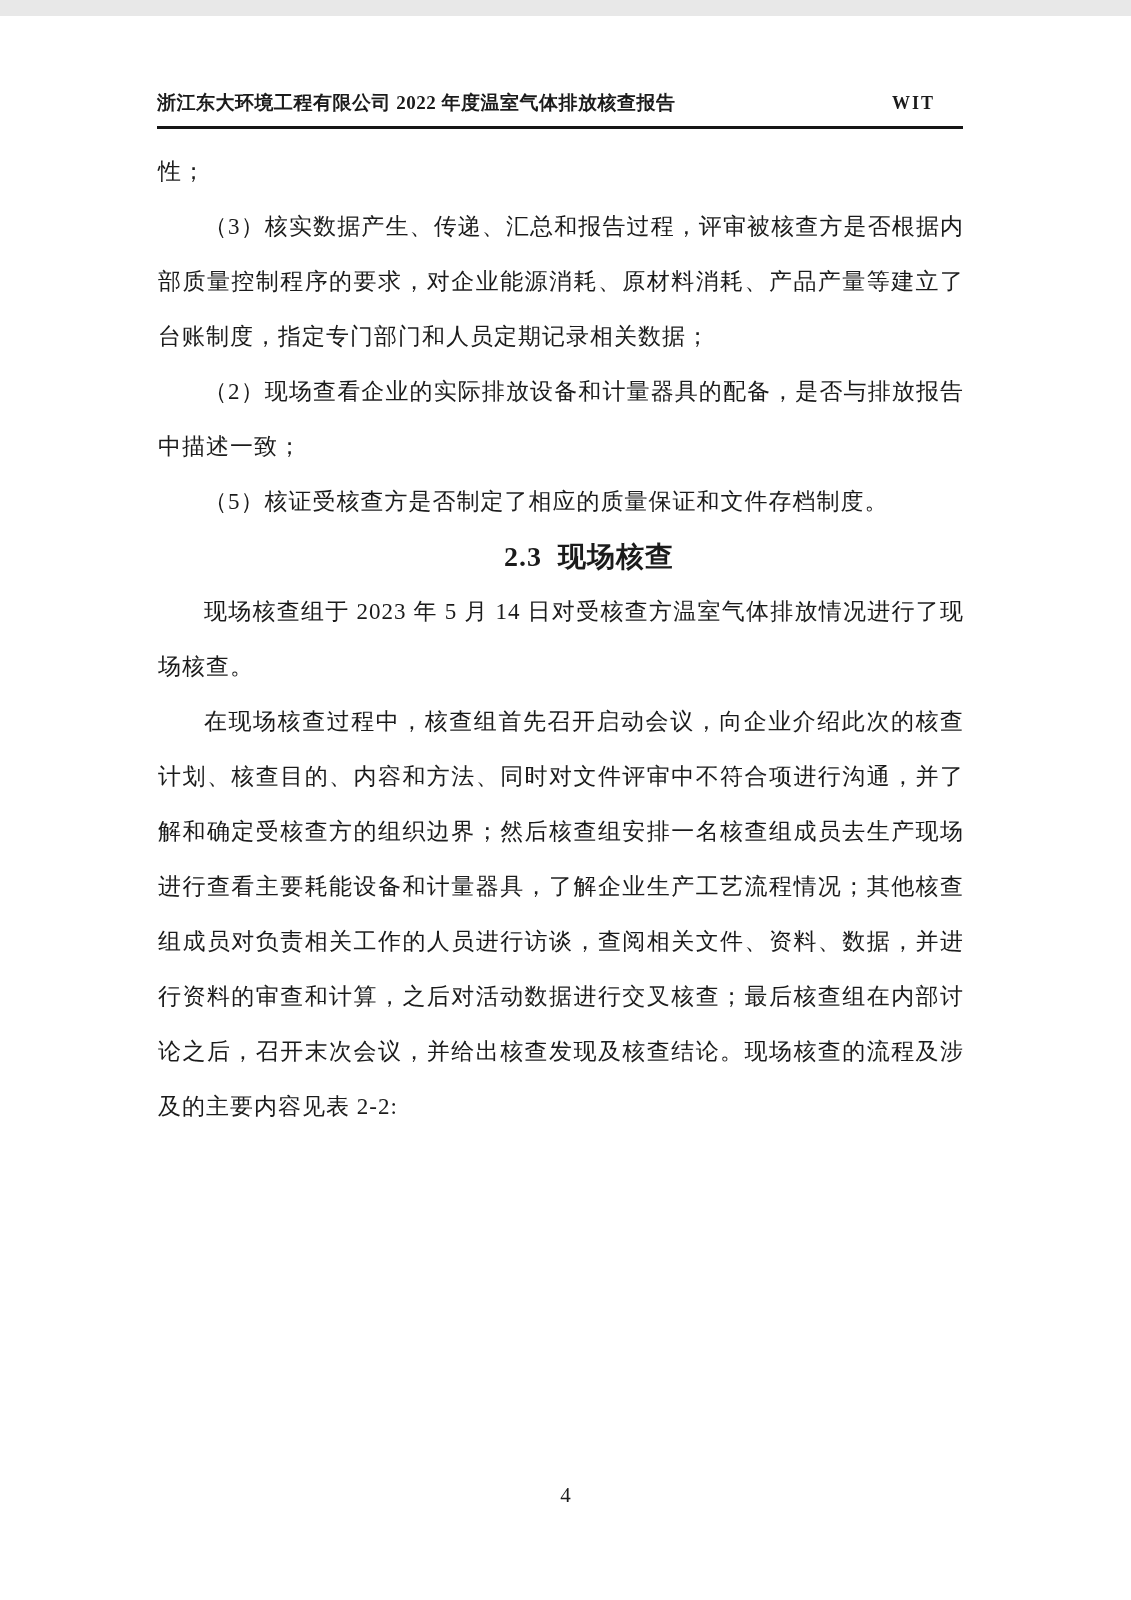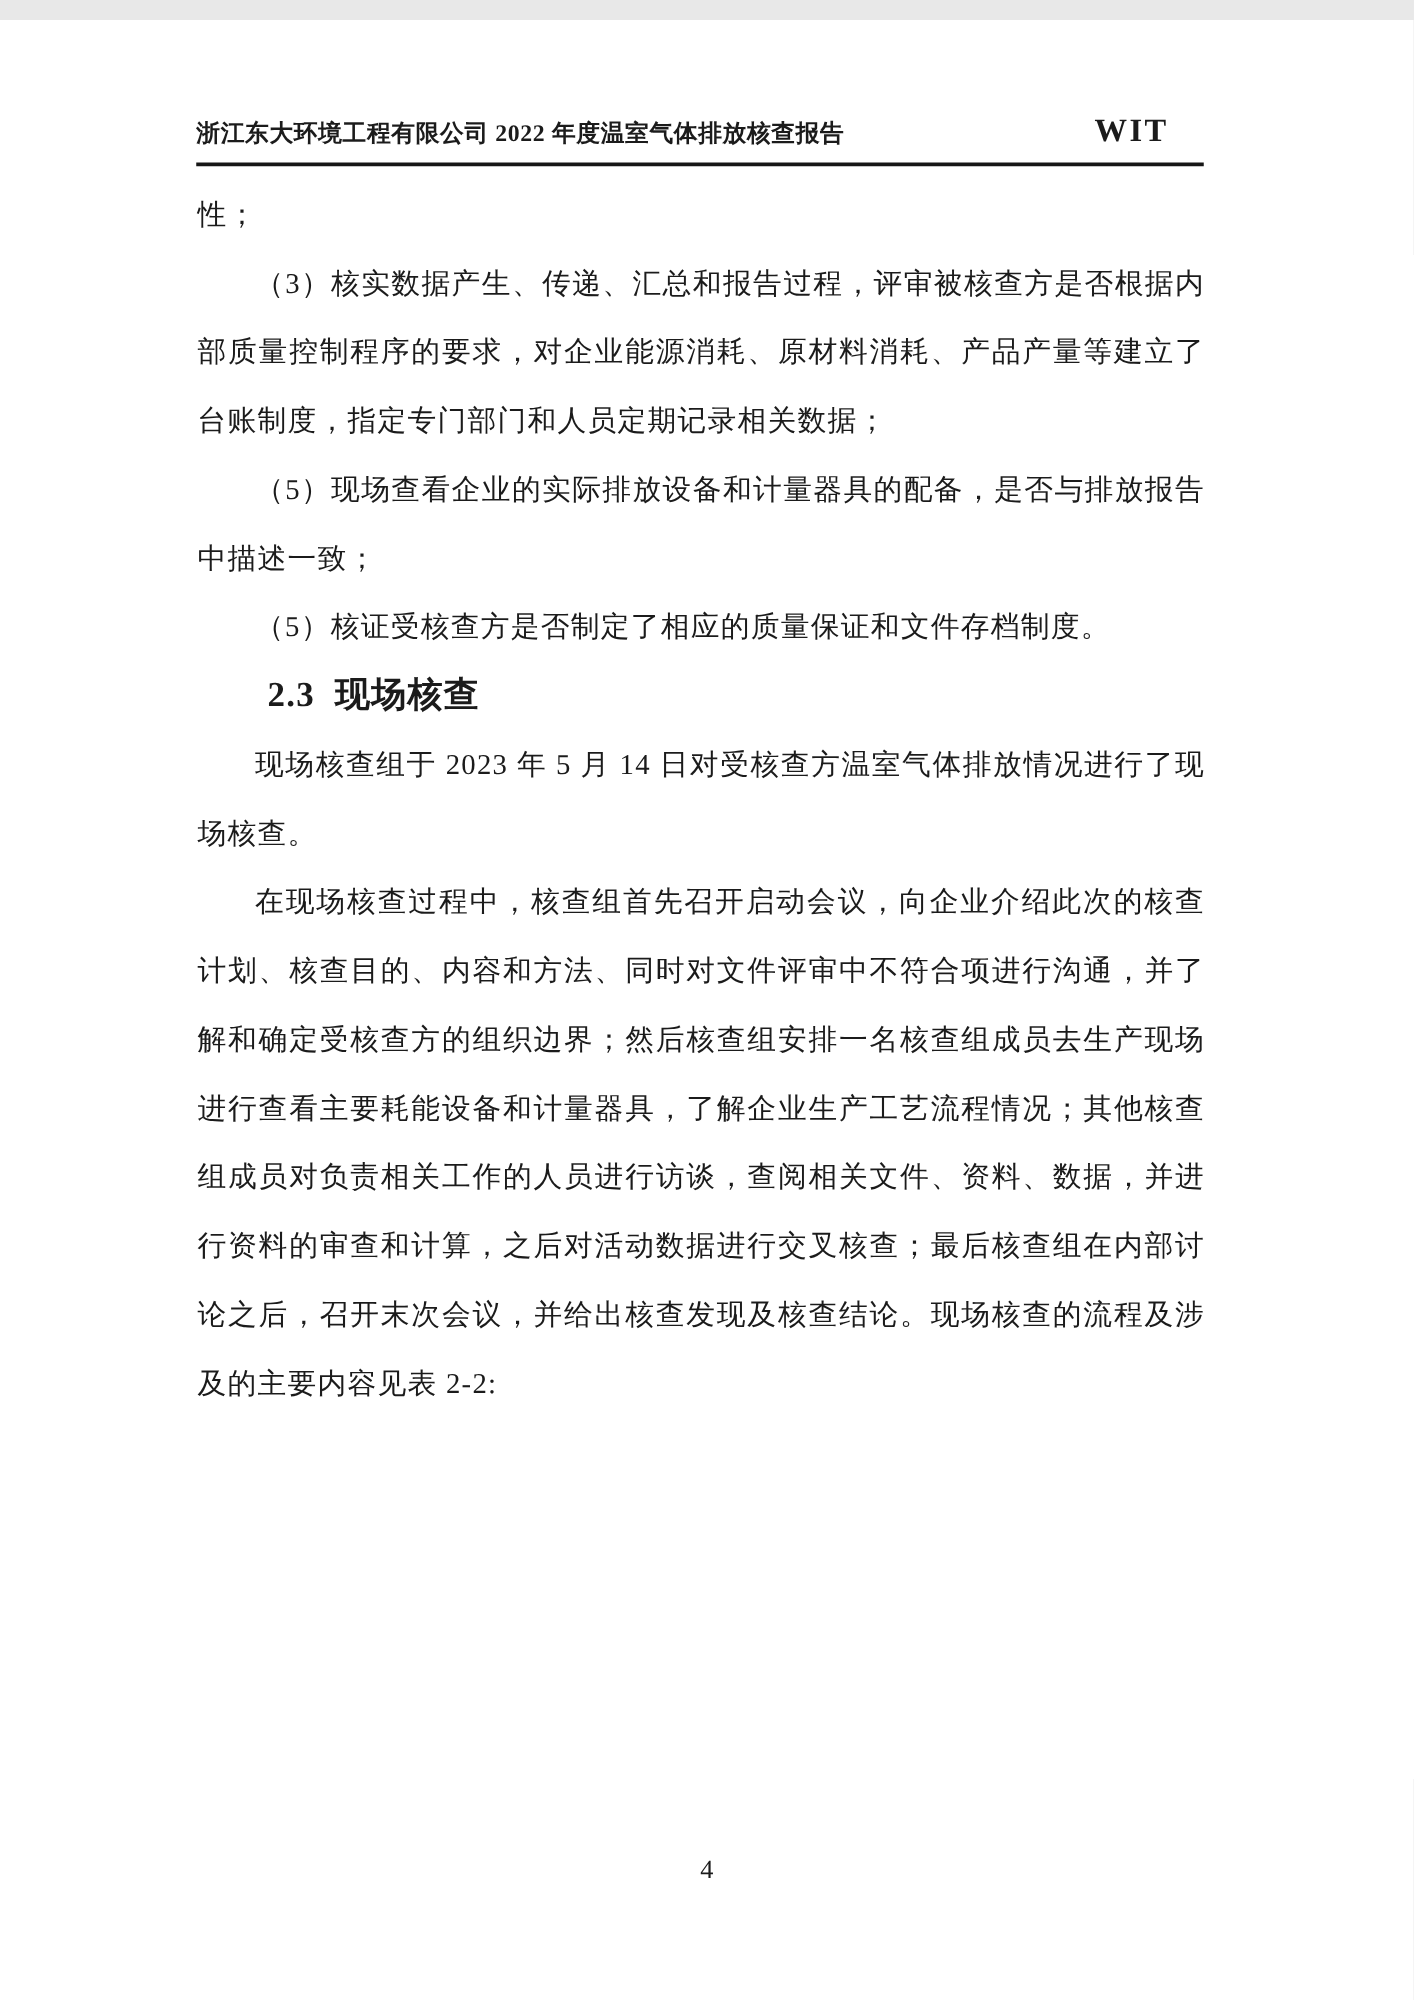--- a/index.html
+++ b/index.html
@@ -28,21 +28,21 @@
     padding-bottom: 10px;
     border-bottom: 3px solid #161616;
   }
   .header-title {
     font-size: 19px;
     font-weight: bold;
     letter-spacing: 0.5px;
     white-space: nowrap;
   }
   .header-brand {
-    font-size: 26px;
+    font-size: 18px;
     font-weight: 600;
     letter-spacing: 2px;
     padding-right: 28px;
   }
   .content {
     position: absolute;
     left: 158px;
     top: 128px;
     width: 806px;
     font-size: 23px;
@@ -56,21 +56,21 @@
     text-indent: 2em;
   }
   .para.no-indent {
     text-indent: 0;
   }
   .section-heading {
     margin: 0;
     font-size: 28px;
     line-height: 55px;
     font-weight: bold;
-    text-align: left;
+    text-align: center;
     text-indent: 0;
     padding-left: 56px;
     letter-spacing: 1px;
   }
   .sec-num {
     margin-right: 16px;
   }
   .page-footer {
     position: absolute;
     left: 0;
@@ -92,21 +92,21 @@
   </header>
 
   <main class="content">
 
     <p class="para no-indent">性；</p>
 
 
     <p class="para">（3）核实数据产生、传递、汇总和报告过程，评审被核查方是否根据内部质量控制程序的要求，对企业能源消耗、原材料消耗、产品产量等建立了台账制度，指定专门部门和人员定期记录相关数据；</p>
 
 
-    <p class="para">（5）现场查看企业的实际排放设备和计量器具的配备，是否与排放报告中描述一致；</p>
+    <p class="para">（2）现场查看企业的实际排放设备和计量器具的配备，是否与排放报告中描述一致；</p>
 
 
     <p class="para">（5）核证受核查方是否制定了相应的质量保证和文件存档制度。</p>
 
     <h2 class="section-heading">
       <span class="sec-num">2.3</span><span class="sec-title">现场核查</span>
     </h2>
 
     <p class="para">现场核查组于 2023 年 5 月 14 日对受核查方温室气体排放情况进行了现场核查。</p>
 

